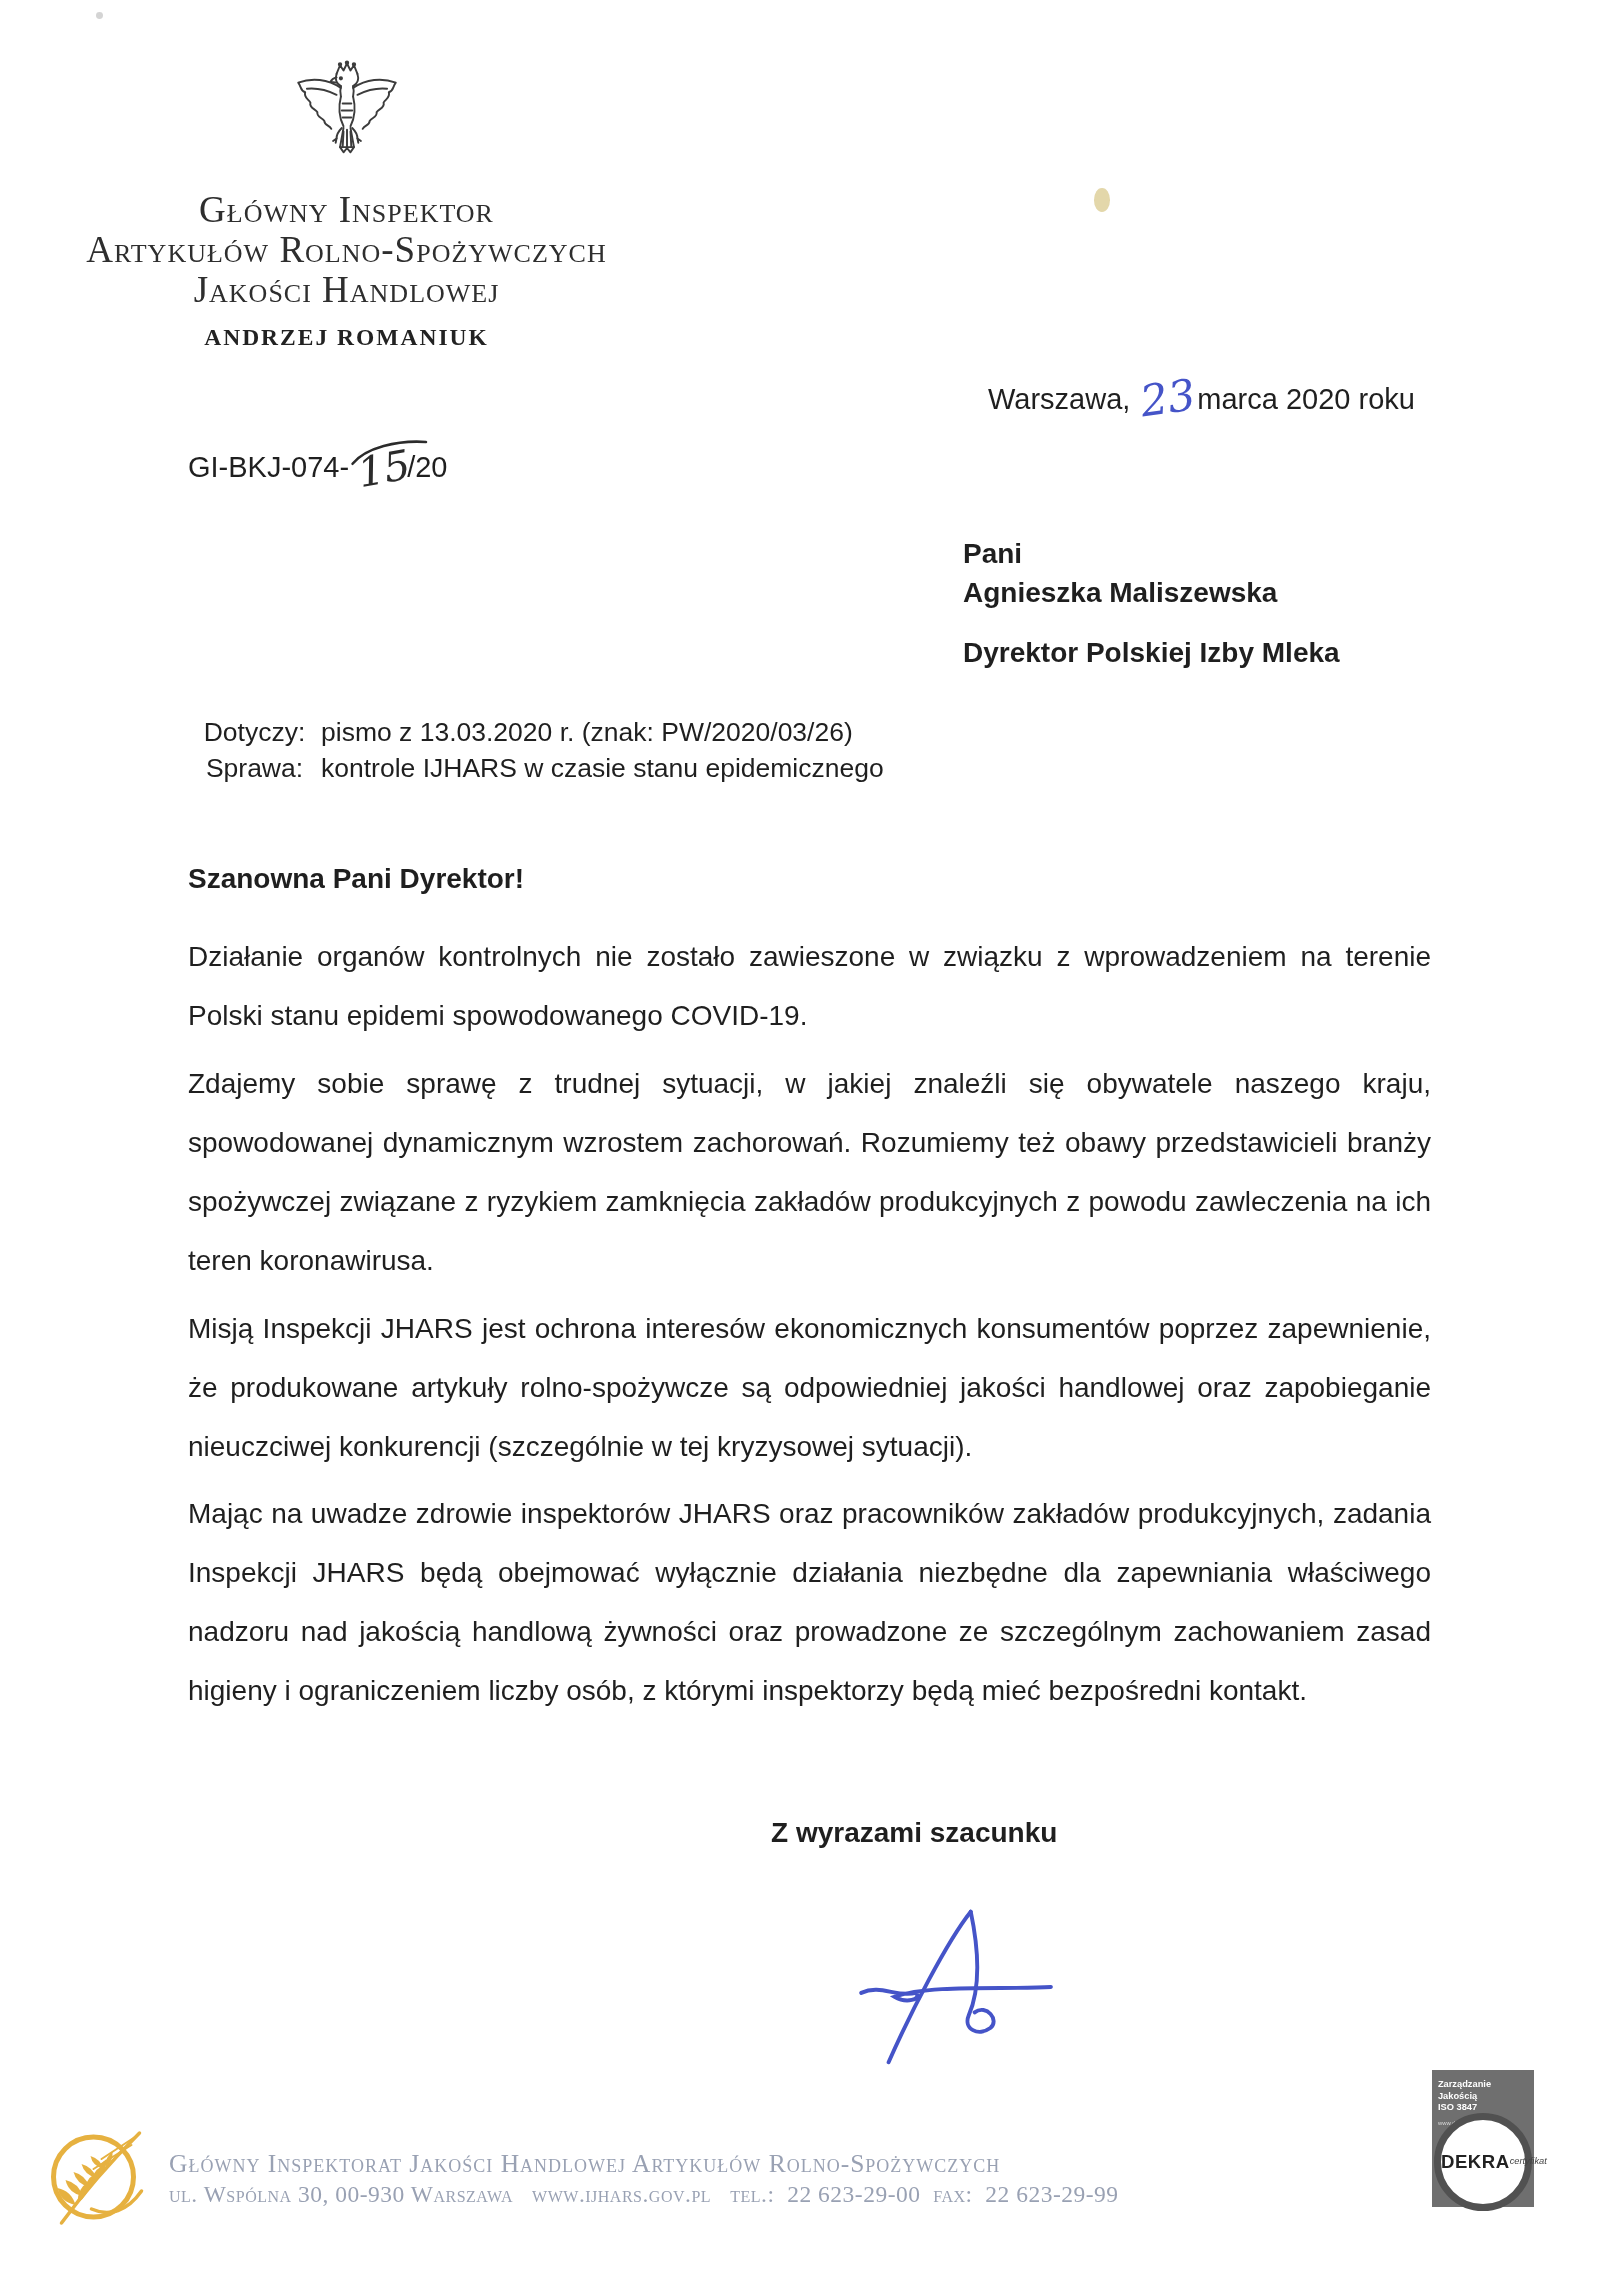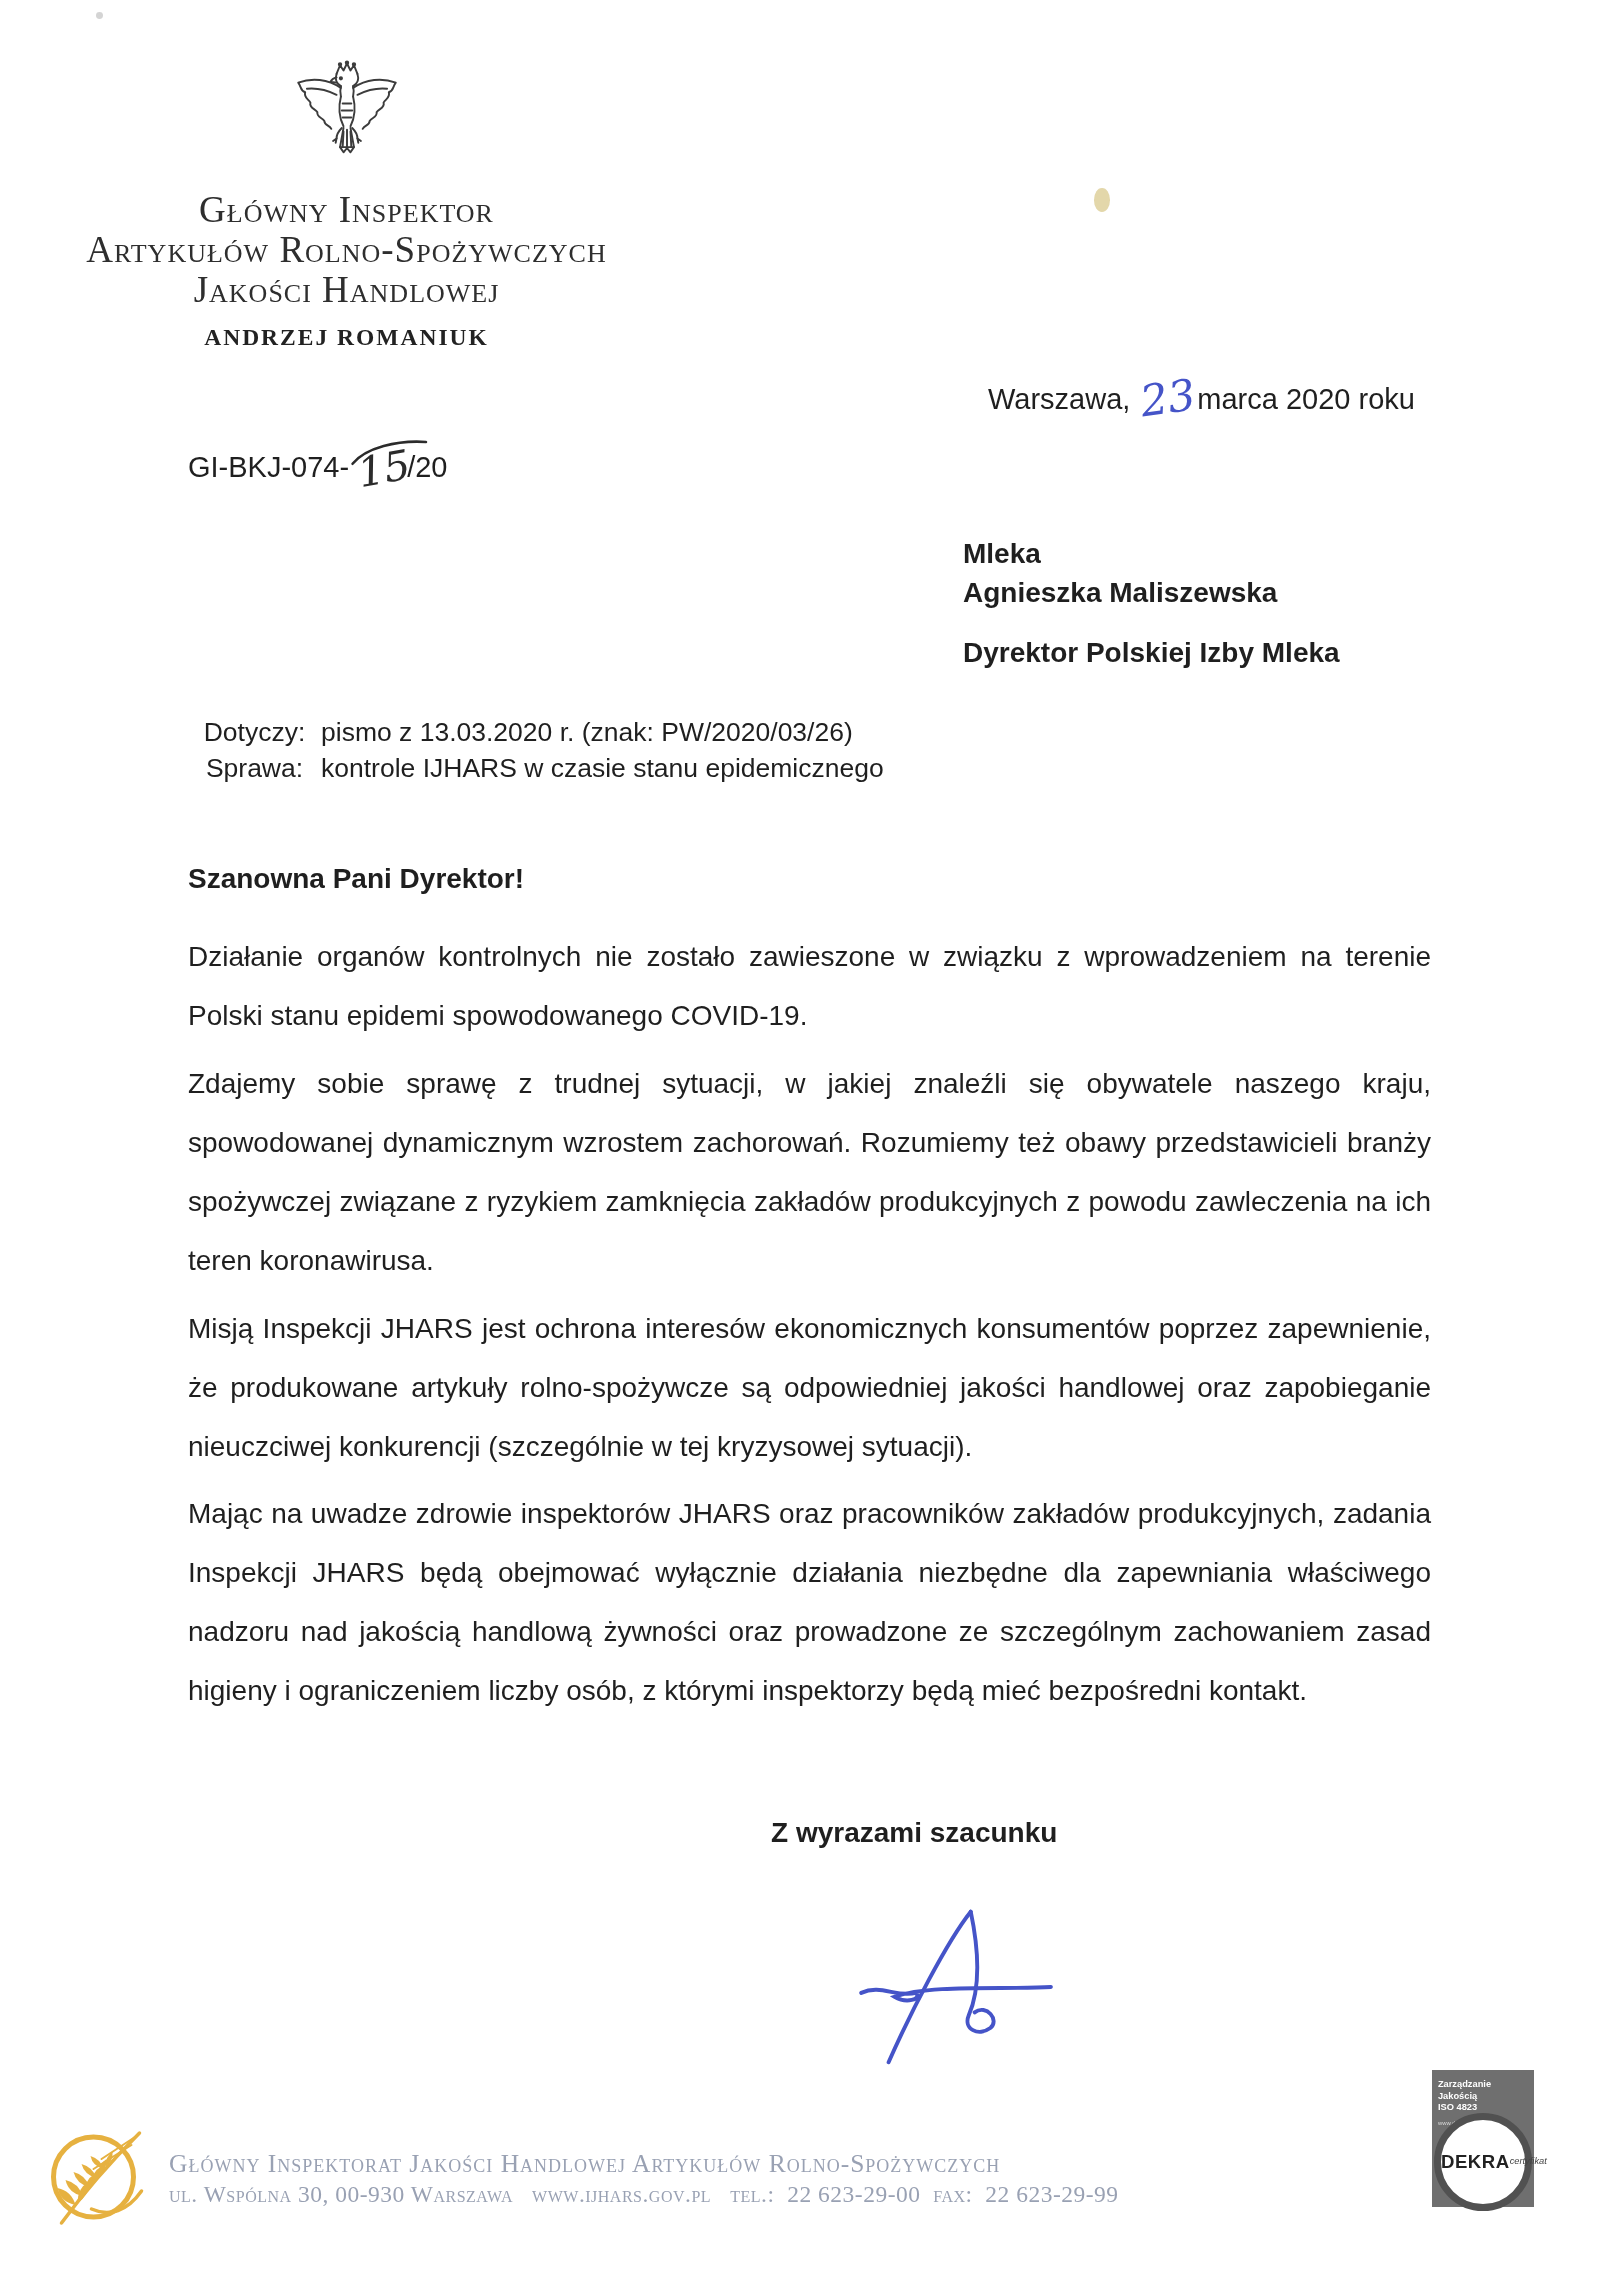--- a/index.html
+++ b/index.html
@@ -125,21 +125,21 @@
     <span>marca 2020 roku</span>
   </div>
 
   <div class="reference">
     <span>GI-BKJ-074-</span><span class="hand-ref"><svg class="ref-swash" width="82" height="19.6" viewBox="0 0 84 20">
           <path d="M2,18 C18,4 52,2 80,9" stroke="#2b2b2b" stroke-width="2.6" fill="none" stroke-linecap="round"></path>
         </svg><span>15</span></span><span>/20</span>
   </div>
 
   <div class="addressee">
-    <p>Mleka</p>
+    <p>Pani</p>
     <p>Agnieszka Maliszewska</p>
     <p class="gap">Dyrektor Polskiej Izby Mleka</p>
   </div>
 
   <div class="regarding">
     <div class="reg-row">
       <span class="reg-label">Dotyczy:</span>
       <span>pismo z 13.03.2020 r. (znak: PW/2020/03/26)</span>
     </div>
     <div class="reg-row">
@@ -192,21 +192,21 @@
     </svg>
   </div>
   <div class="footer-text">
     <div class="footer-org">Główny Inspektorat Jakości Handlowej Artykułów Rolno-Spożywczych</div>
     <div class="footer-contact">ul. Wspólna 30, 00-930 Warszawa   www.ijhars.gov.pl   tel.:  22 623-29-00  fax:  22 623-29-99</div>
   </div>
 
   <div class="dekra">
     <div class="dekra-rect">
       <div class="t1">Zarządzanie Jakością</div>
-      <div class="t2">ISO 4823</div>
+      <div class="t2">ISO 3847</div>
       <div class="t3">www.dekra-seal.com</div>
     </div>
     <div class="dekra-circle">
       <svg class="dekra-arrow" width="29" height="25.5" viewBox="0 0 34 28">
         <path d="M5,26 L30,14 L5,2 L12,14 Z" fill="#2b2b2b"></path>
       </svg>
       <div class="dekra-brand">DEKRA</div>
       <div class="dekra-caption">certyfikat</div>
     </div>
   </div>

